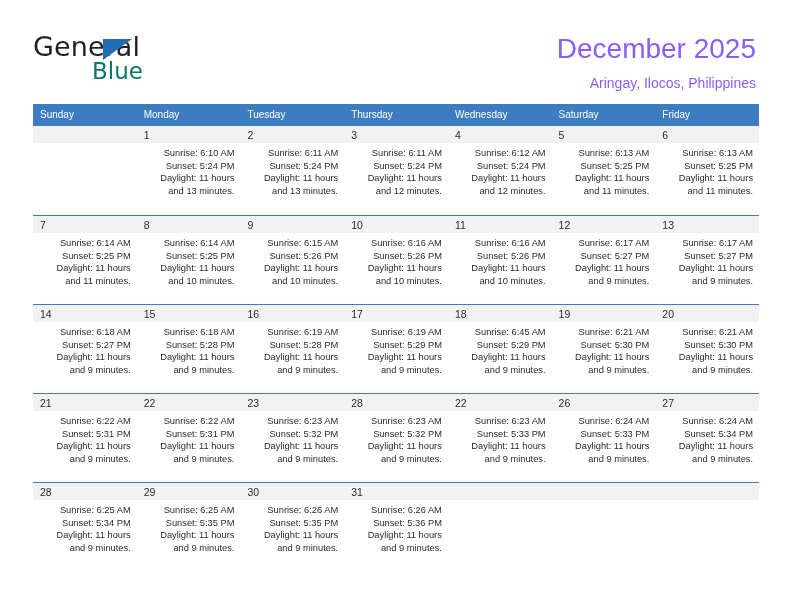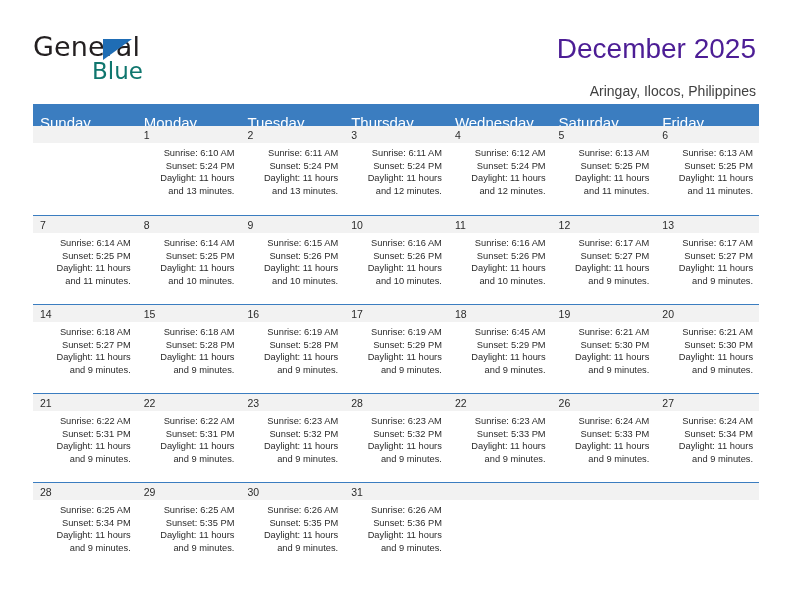--- a/index.html
+++ b/index.html
@@ -67,49 +67,49 @@
 
   .title-block {
     position: absolute;
     right: 36px;
     top: 32px;
     text-align: right;
   }
   .cal-title {
     font-size: 28px;
     font-weight: normal;
-    color: #4c1d95;
+    color: #8b5cf6;
     line-height: 34px;
     white-space: nowrap;
   }
   .cal-subtitle {
-    margin-top: 17px;
+    margin-top: 9px;
     font-size: 14px;
-    color: #404040;
+    color: #8b5cf6;
     line-height: 17px;
     white-space: nowrap;
   }
 
   
   .calendar {
     position: absolute;
     left: 33px;
     top: 104px;
     width: 726px;
   }
   .weekdays {
     display: flex;
     background: #3b7dc0;
     height: 22px;
   }
   .weekday {
     flex: 1 1 0;
     box-sizing: border-box;
-    padding: 12px 0 0 7px;
-    font-size: 15px;
+    padding: 4px 0 0 7px;
+    font-size: 10px;
     color: #ffffff;
     line-height: 14px;
     overflow: hidden;
     white-space: nowrap;
   }
 
   .week {
     border-top: 1.3px solid #3b7dc0;
     display: flex;
     height: 89px;

